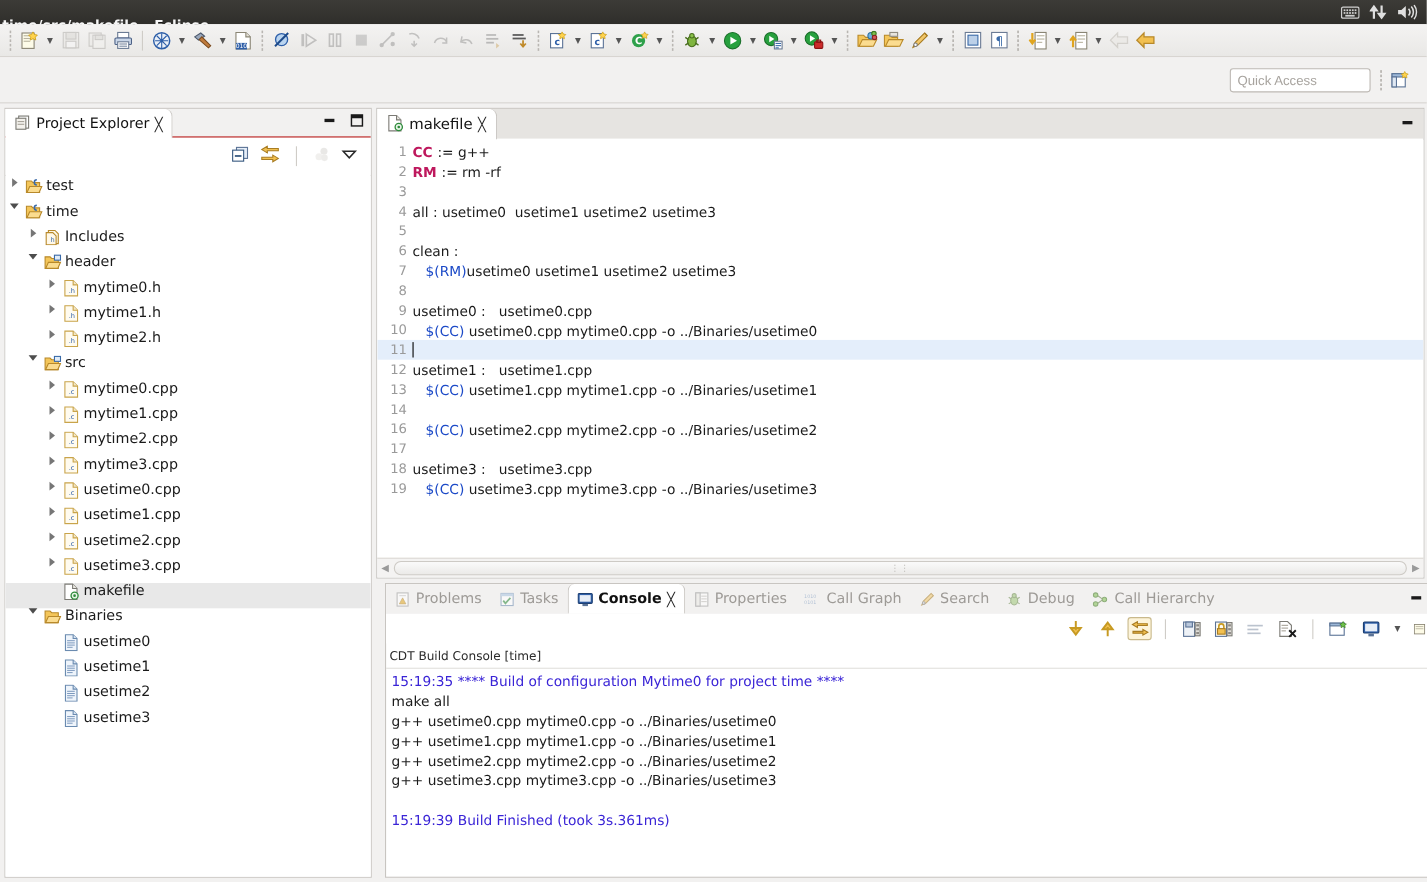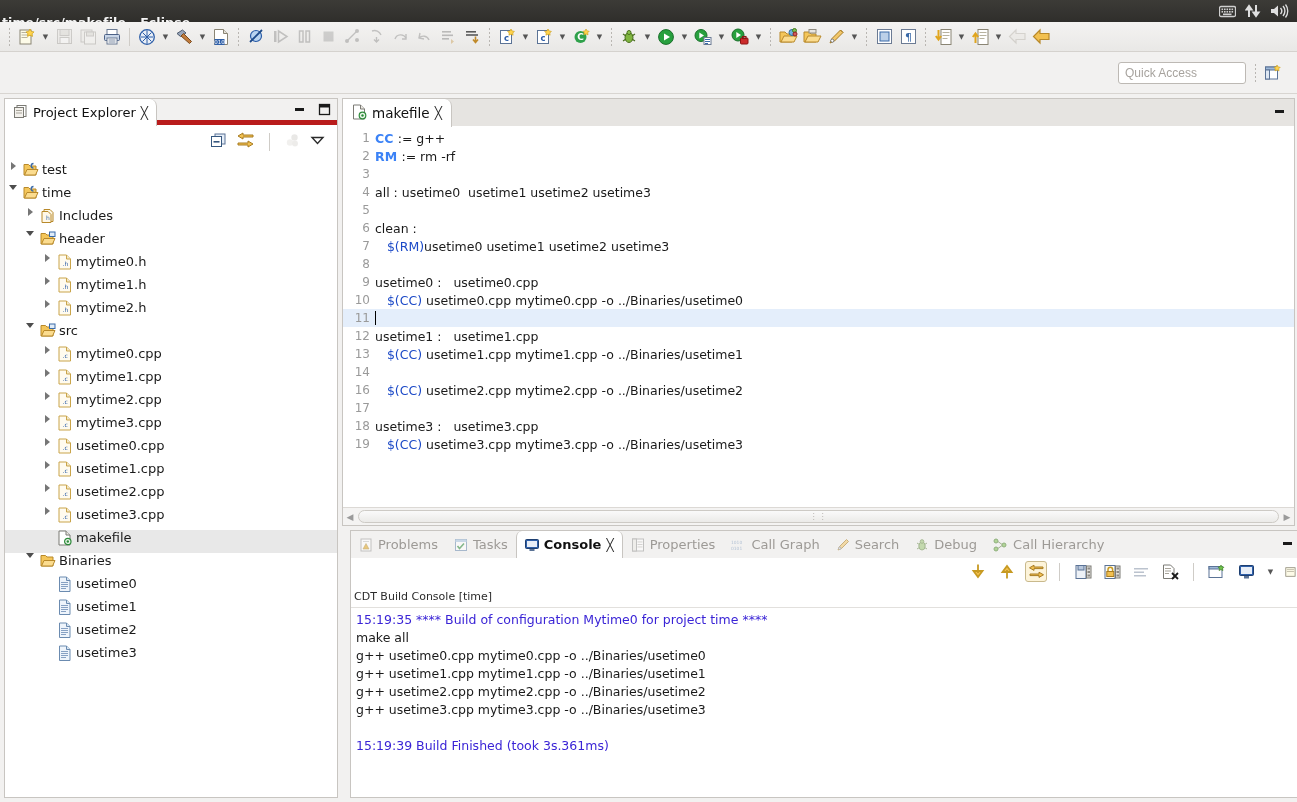--- a/index.html
+++ b/index.html
@@ -53,21 +53,21 @@
     background: #fff; color: #a7a39e; font-size: 12px;
     padding: 0 6px; outline: none;
   }
   #quick-access::placeholder { color:#a7a39e; }
 
   
   #explorer {
     position: absolute; left: 4px; top: 98px; width: 334px; height: 700px;
     background: #fff; border: 1px solid #c8c5c1;
   }
-  #explorer-tabrow { height: 26px; position: relative; background: #f2f1f0; border-bottom:5px solid #b91c1c;}
+  #explorer-tabrow { height: 26px; position: relative; background: #f2f1f0; border-bottom:1px solid #b91c1c;}
   #explorer-tab {
     position: absolute; left: 0; top: 0; height: 27px;
     display: flex; align-items: center; gap: 5px;
     background: #ffffff; padding: 0 8px 0 8px;
     border: 1px solid #c8c5c1; border-bottom: none; border-top:none; border-left:none;
     border-top-right-radius: 7px;
   }
   #explorer-tab .lbl { font-size: 13px; color: #111; }
   .closex { color:#2a2a2a; font-size:12px; font-weight:bold; }
   #explorer-ctl { position:absolute; right:6px; top:4px; display:flex; align-items:center; gap:12px; }
@@ -93,21 +93,21 @@
     display:flex; align-items:center; gap:5px; padding: 0 9px;
     background:#fff; border-right:1px solid #c8c5c1; border-top-right-radius:7px;
   }
   #editor-tab .lbl { font-size: 13.5px; color:#111; }
   #editor-min { position:absolute; right:8px; top:6px; }
   #code { position:absolute; left:0; top:28px; right:0; bottom:18px; background:#fff; overflow:hidden; padding-top:2px;}
   .cline { height: 18px; display:flex; align-items:center; white-space: pre; font-size:12.5px; }
   .cline.hl { background:#e4eefb; }
   .gut { width: 32px; text-align:right; padding-right:5px; color:#9a9a9a; font-size:12px; flex: none; }
   .ctext { color:#1a1a1a; position:relative; }
-  .kw { color:#3b82f6; font-weight:bold; }
+  .kw { color:#be185d; font-weight:bold; }
   .var { color:#1b49c7; }
   .caret { display:inline-block; width:1px; height:14px; background:#000; vertical-align:-2px; }
   #code-hscroll {
     position:absolute; left:0; right:0; bottom:0; height:18px;
     background:#f4f3f2; border-top:1px solid #dcd9d5; display:flex; align-items:center;
   }
   .sc-arrow { width:14px; text-align:center; color:#9a9a9a; font-size:9px; }
   .sc-track { flex:1; height:13px; margin:0 1px; background:linear-gradient(to bottom,#fafafa,#ebeae8);
               border:1px solid #cdcac5; border-radius:7px; display:flex; align-items:center; justify-content:center; }
   .sc-grip { color:#b5b2ad; font-size:8px; letter-spacing:1px; }

